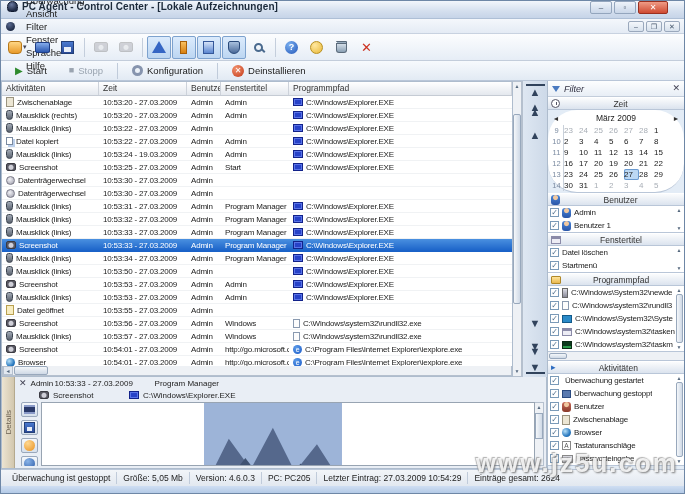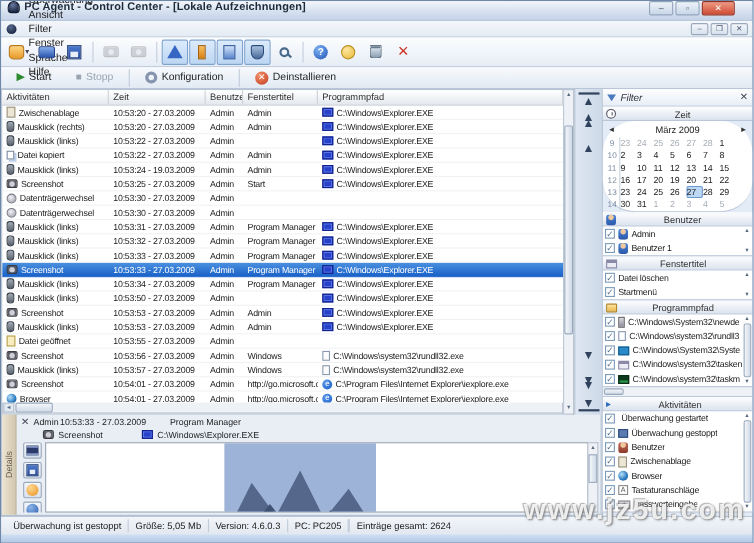--- a/index.html
+++ b/index.html
@@ -880,19 +880,20 @@
 
   <div id="statusbar">
       <span class="sb-item">Überwachung ist gestoppt</span>
       <span class="sb-sep"></span>
       <span class="sb-item">Größe: 5,05 Mb</span>
       <span class="sb-sep"></span>
       <span class="sb-item">Version: 4.6.0.3</span>
       <span class="sb-sep"></span>
       <span class="sb-item">PC: PC205</span>
       <span class="sb-sep"></span>
+      <span class="sb-item">Letzter Eintrag: 27.03.2009 10:54:29</span>
       <span class="sb-sep"></span>
       <span class="sb-item">Einträge gesamt: 2624</span>
     </div>
   <div id="bottomstrip"></div>
 
   <div id="watermark">www.jz5u.com</div>
 </div>
 
 </body></html>

